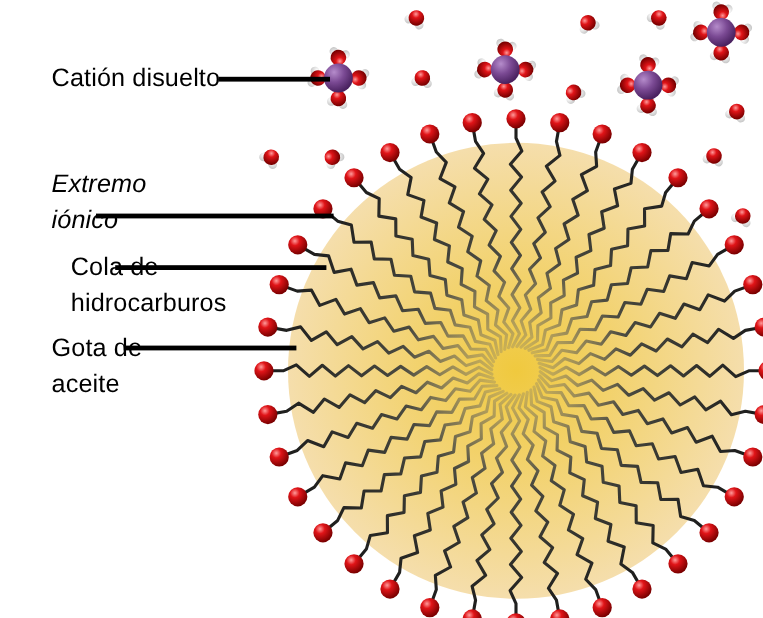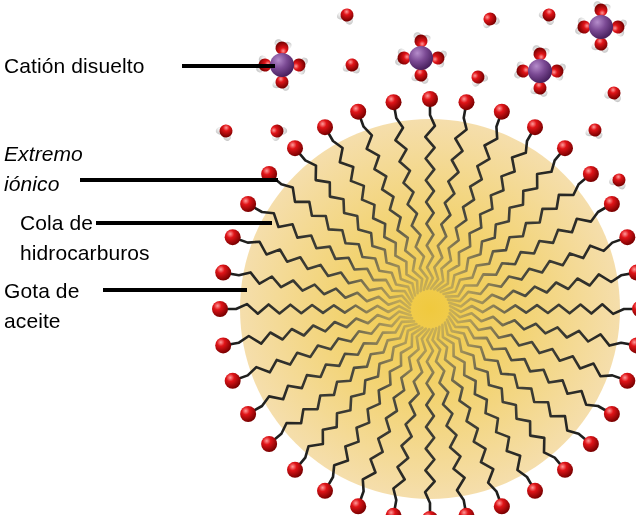--- a/index.html
+++ b/index.html
@@ -1,20 +1,20 @@
 <!DOCTYPE html>
 <html><head>
   <meta charset="utf-8">
   <style>
     html, body { margin: 0; padding: 0; background: #ffffff; }
     body { width: 636px; height: 515px; overflow: hidden; position: relative;
            font-family: "Liberation Sans", "DejaVu Sans", sans-serif; }
     #diagram { position: absolute; left: 0; top: 0; width: 636px; height: 515px; }
     .label { position: absolute; font-size: 21px; line-height: 30px; color: #000000;
-             white-space: pre; letter-spacing: 0.1px; }
+             white-space: pre; letter-spacing: 0.1px; margin-left: 39px; }
     .leader { position: absolute; height: 4px; background: #000000; }
   </style>
 </head>
 <body>
 
 <svg id="diagram" xmlns="http://www.w3.org/2000/svg" width="636" height="515" viewBox="0 0 636 515">
   <defs>
     <radialGradient id="oilGrad" cx="50%" cy="50%" r="50%">
       <stop offset="0%" stop-color="#f0c93e"></stop>
       <stop offset="100%" stop-color="#f5deac"></stop>

